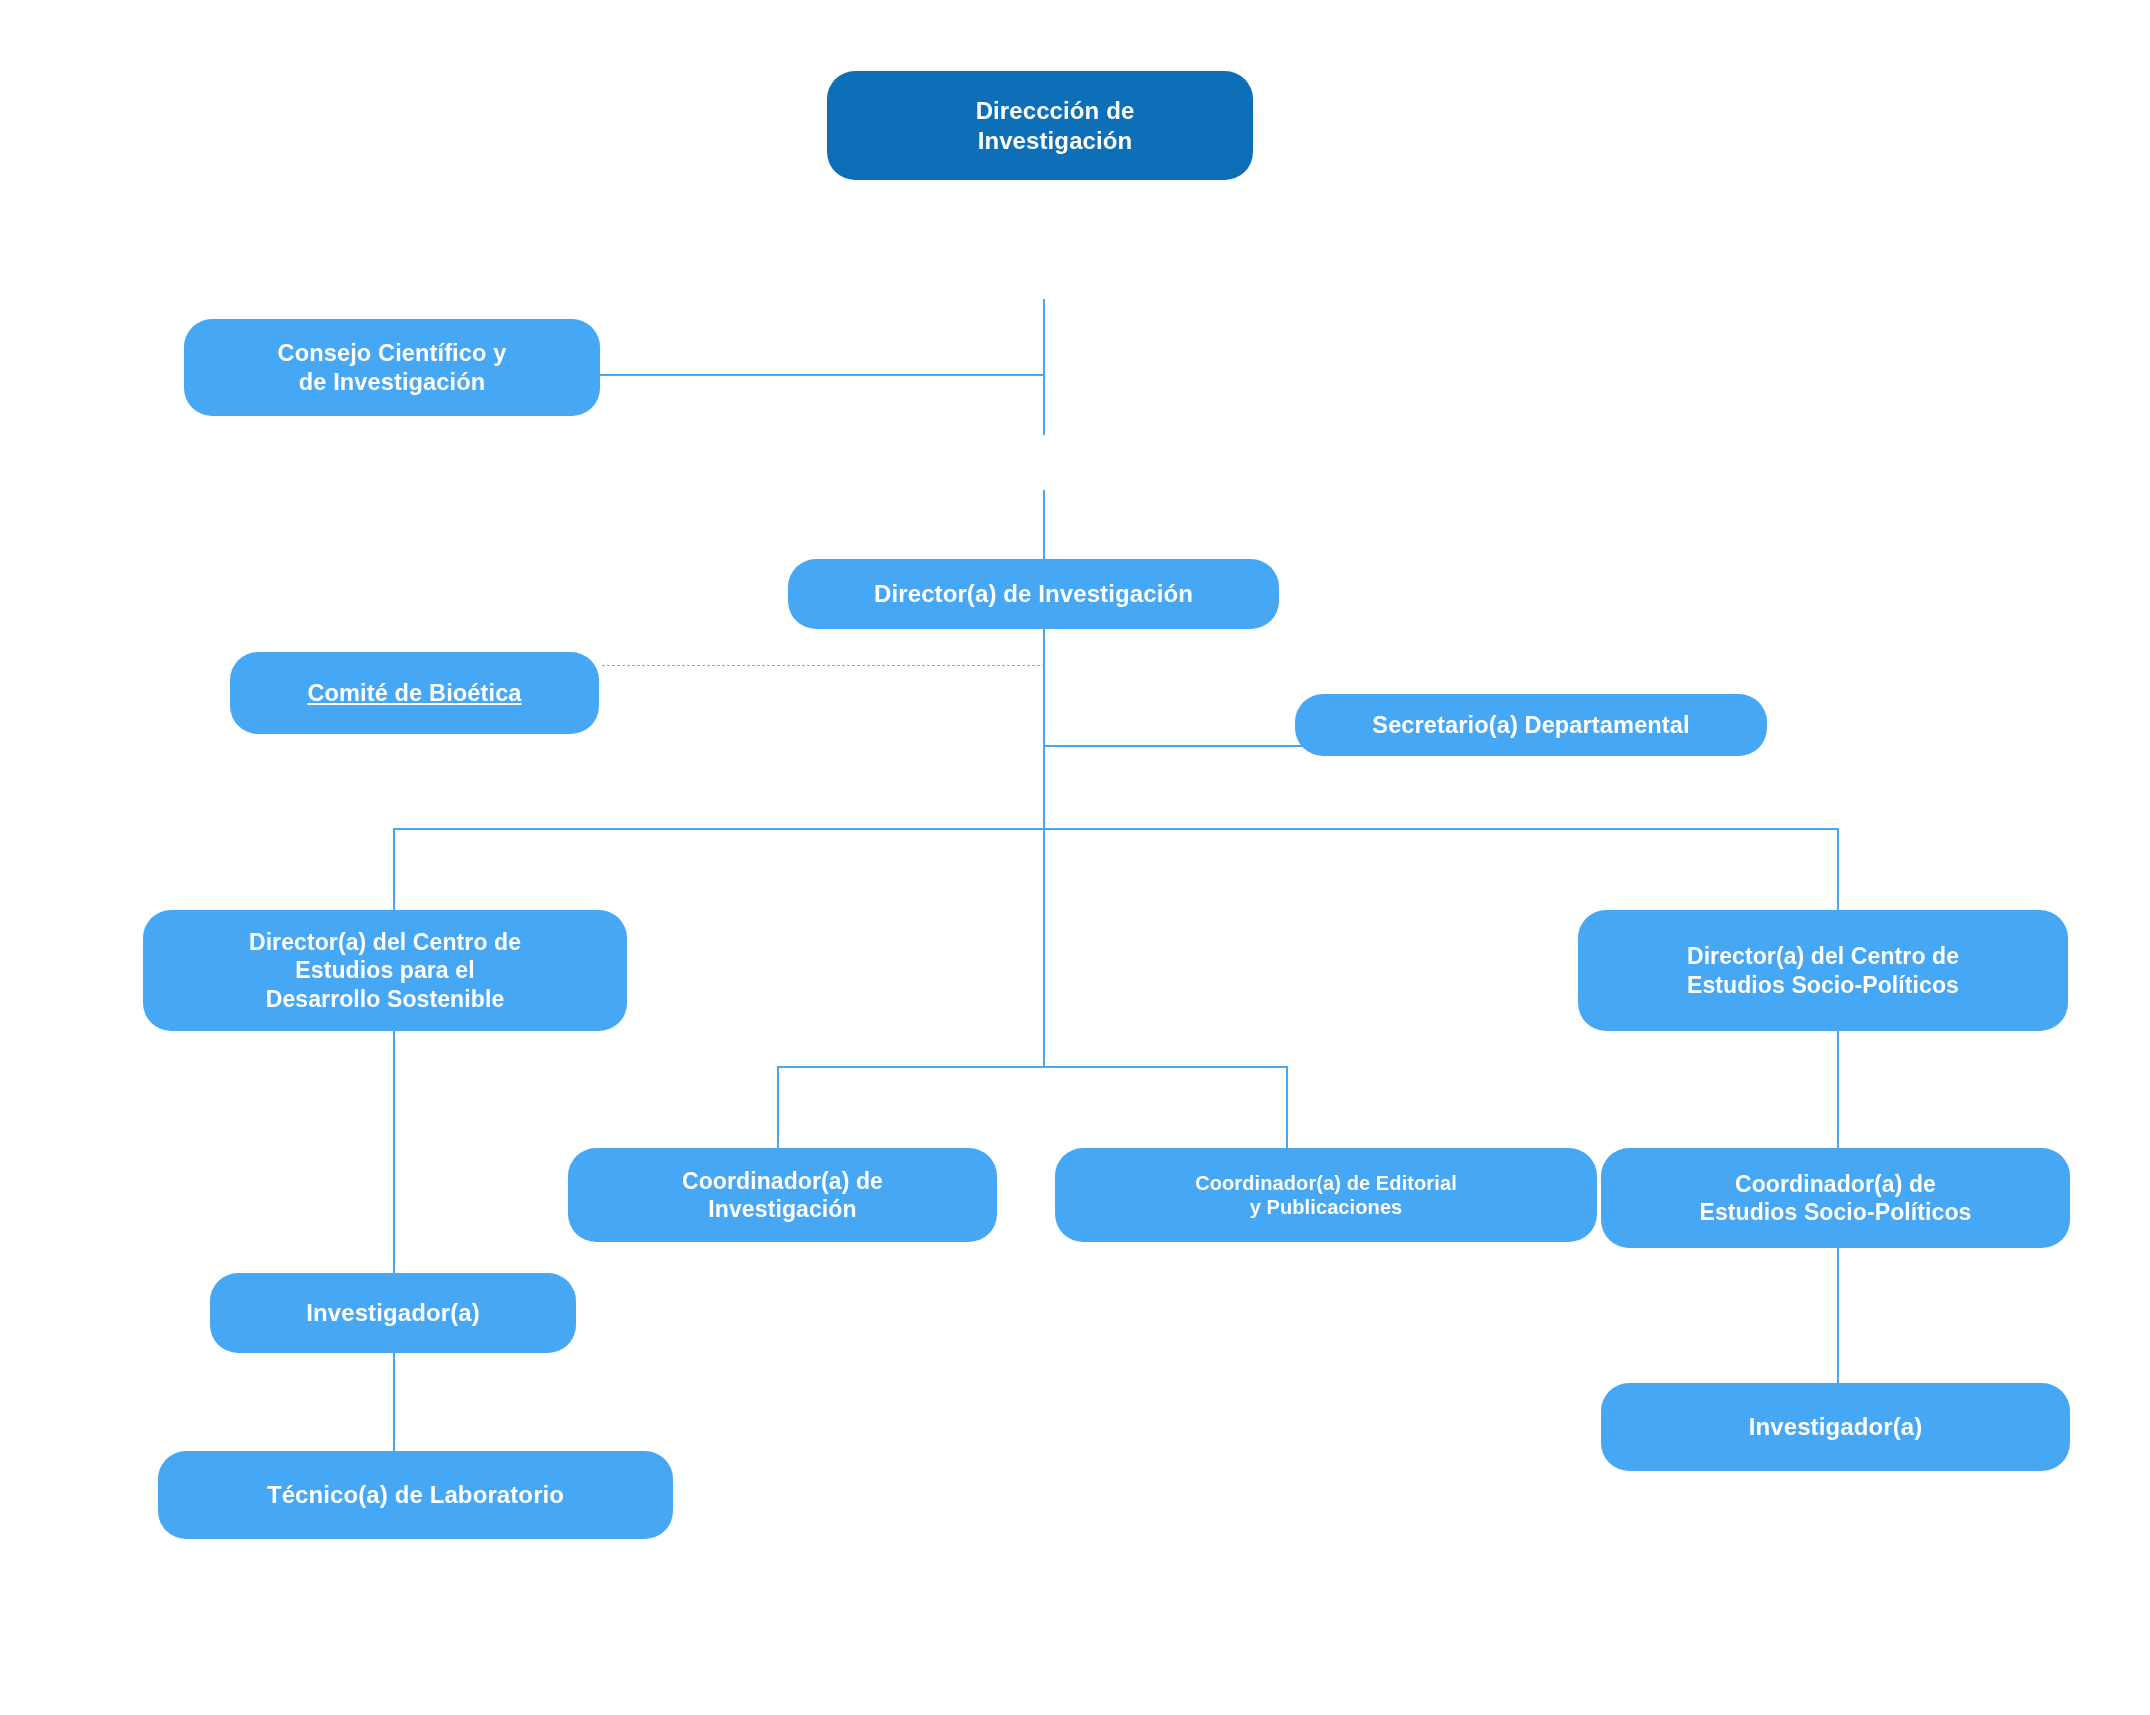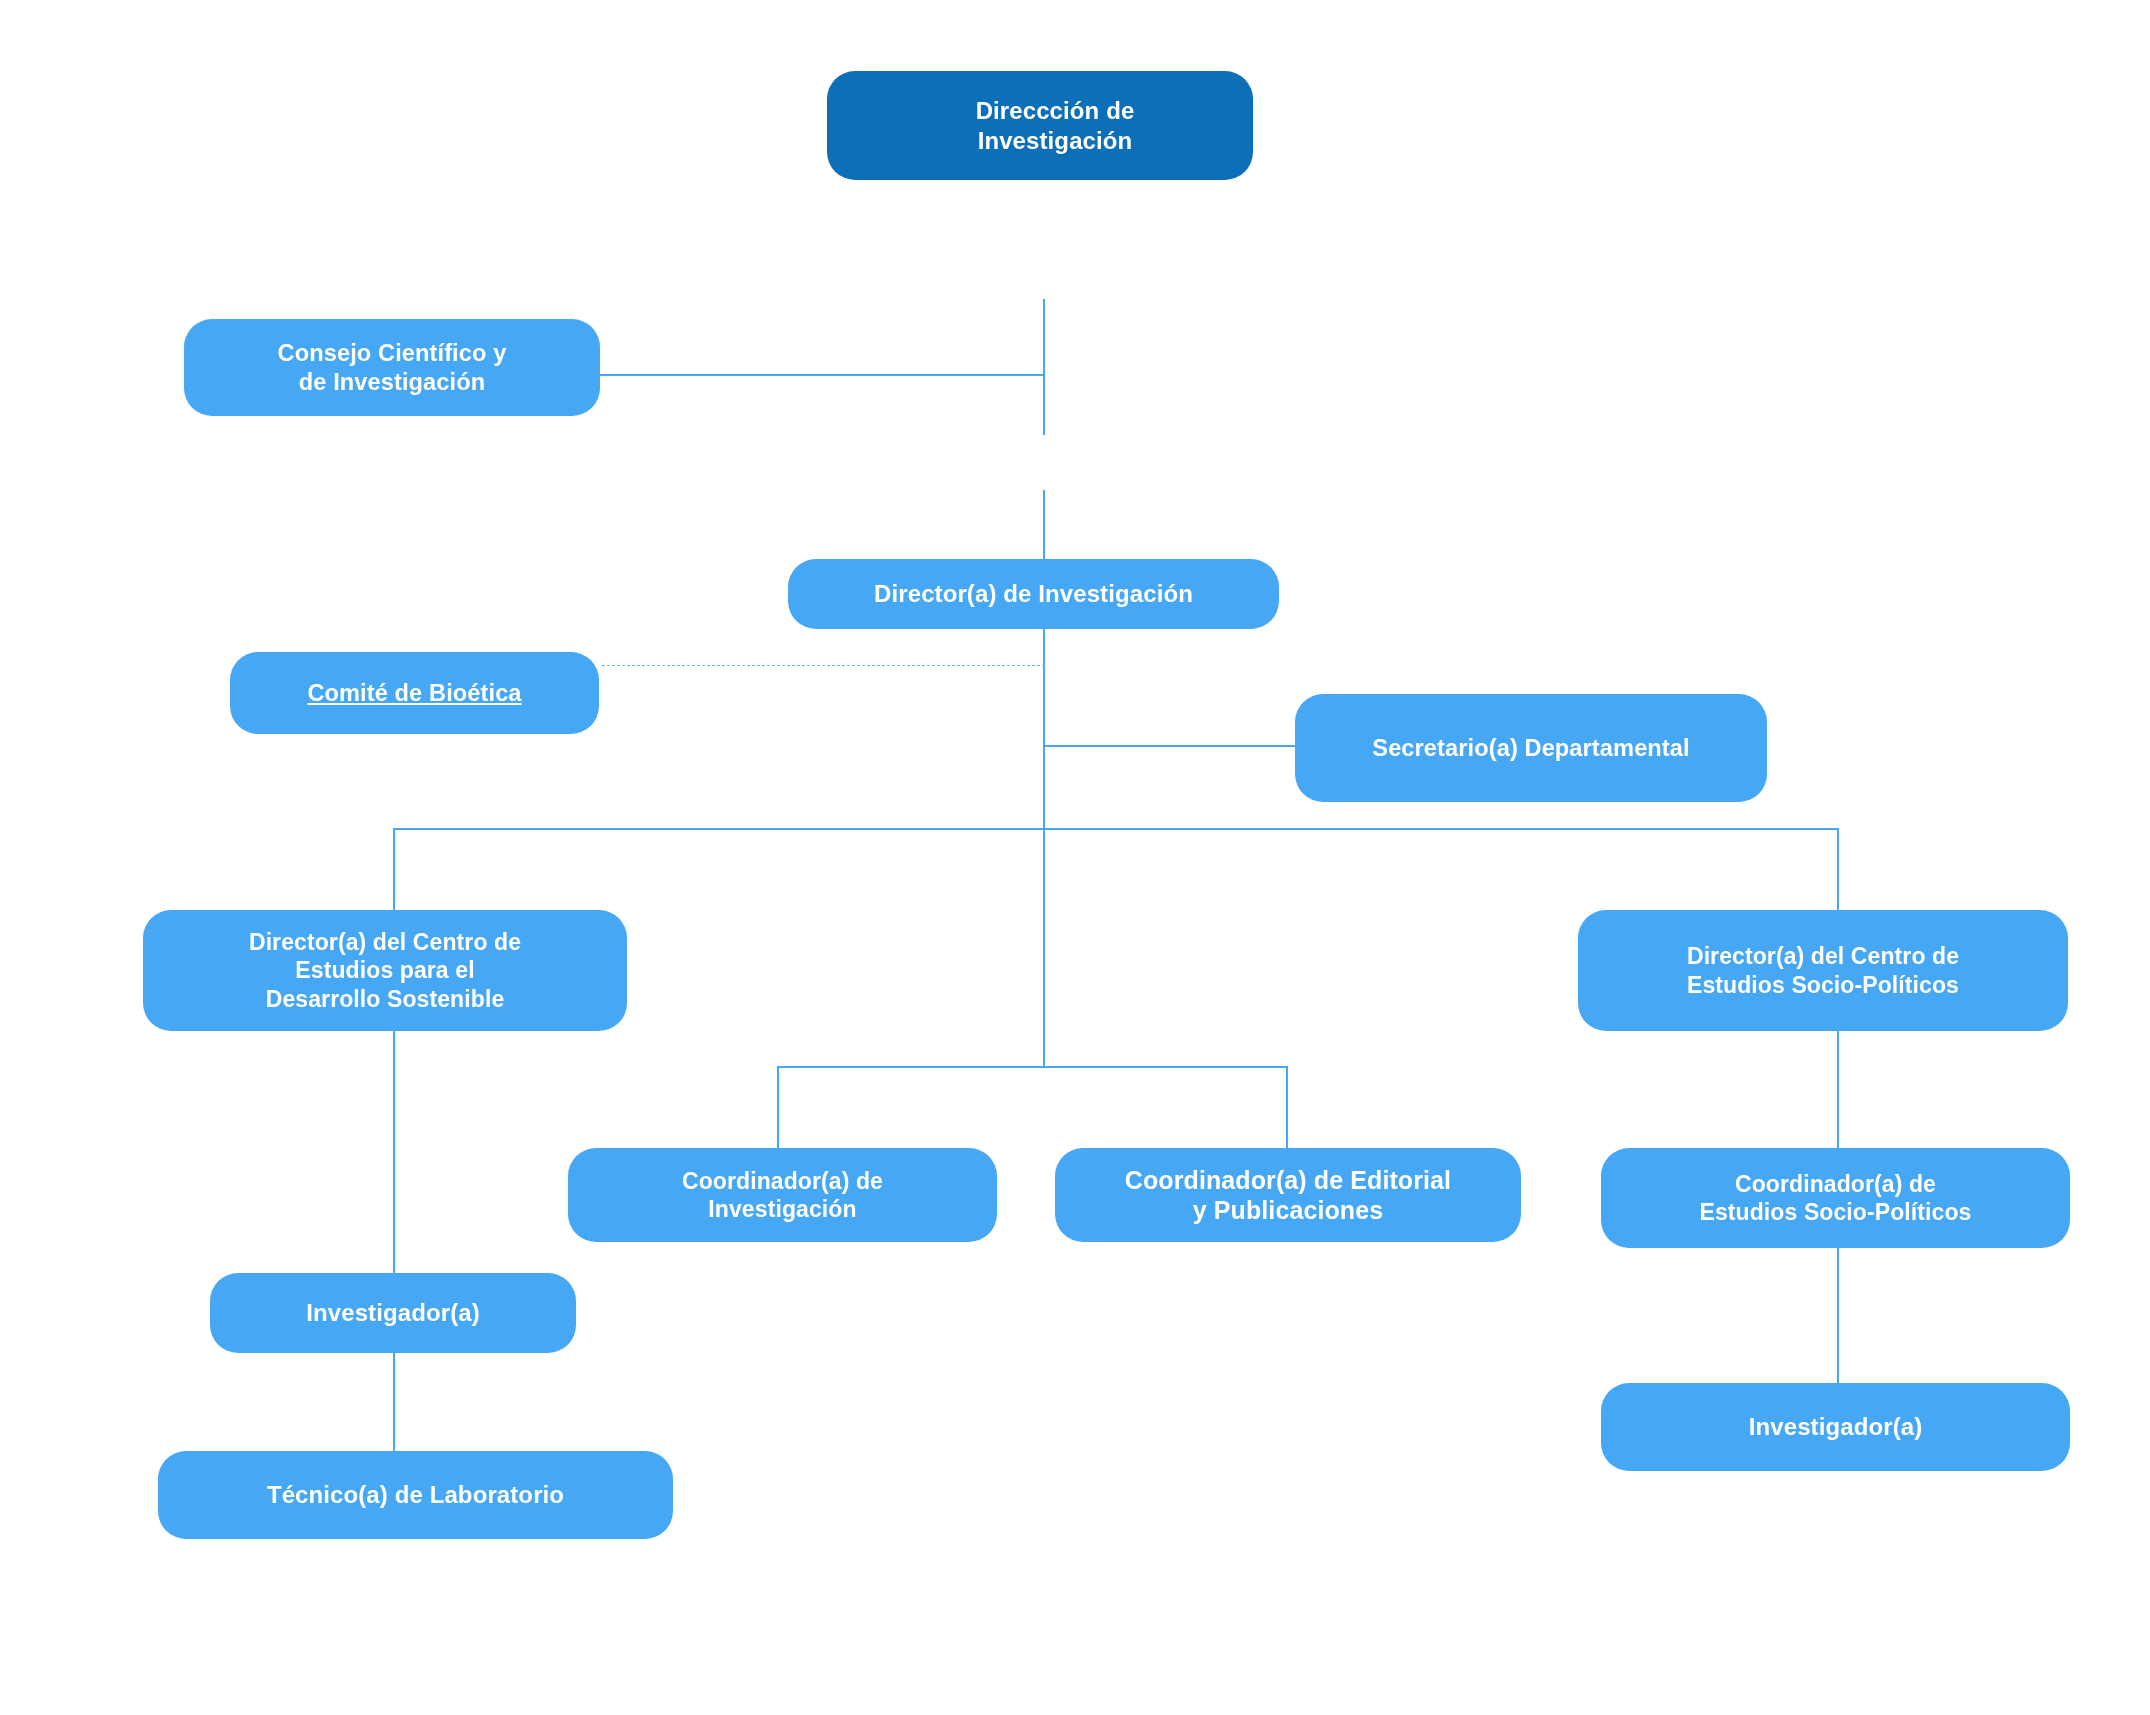--- a/index.html
+++ b/index.html
@@ -95,41 +95,41 @@
 
 
   <div class="node light" style="left:788px; top:559px; width:491px; height:70px; font-size:24px;">
     <span class="label">Director(a) de Investigación</span>
   </div>
 
   <div class="node light" style="left:230px; top:652px; width:369px; height:82px; font-size:23.6px;text-decoration:underline;">
     <span class="label">Comité de Bioética</span>
   </div>
 
-  <div class="node light" style="left:1295px; top:694px; width:472px; height:108px; font-size:23.6px;">
+  <div class="node light" style="left:1295px; top:694px; width:472px; height:62px; font-size:23.6px;">
     <span class="label">Secretario(a) Departamental</span>
   </div>
 
   <div class="node light" style="left:143px; top:910px; width:484px; height:121px; font-size:23px;">
     <span class="label">Director(a) del Centro de
 Estudios para el
 Desarrollo Sostenible</span>
   </div>
 
   <div class="node light" style="left:1578px; top:910px; width:490px; height:121px; font-size:23px;">
     <span class="label">Director(a) del Centro de
 Estudios Socio-Políticos</span>
   </div>
 
   <div class="node light" style="left:568px; top:1148px; width:429px; height:94px; font-size:23px;">
     <span class="label">Coordinador(a) de
 Investigación</span>
   </div>
 
-  <div class="node light" style="left:1055px; top:1148px; width:466px; height:94px; font-size:25px;">
+  <div class="node light" style="left:1055px; top:1148px; width:542px; height:94px; font-size:20px;">
     <span class="label">Coordinador(a) de Editorial
 y Publicaciones</span>
   </div>
 
   <div class="node light" style="left:1601px; top:1148px; width:469px; height:100px; font-size:23px;">
     <span class="label">Coordinador(a) de
 Estudios Socio-Políticos</span>
   </div>
 
   <div class="node light" style="left:210px; top:1273px; width:366px; height:80px; font-size:24px;">

